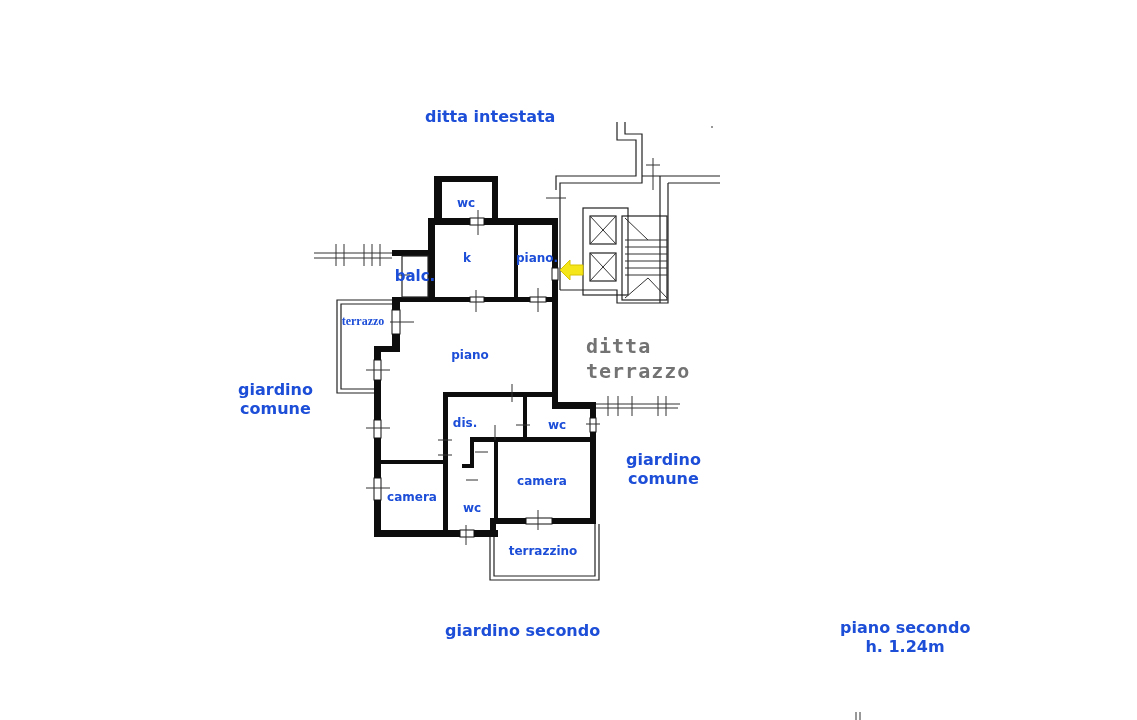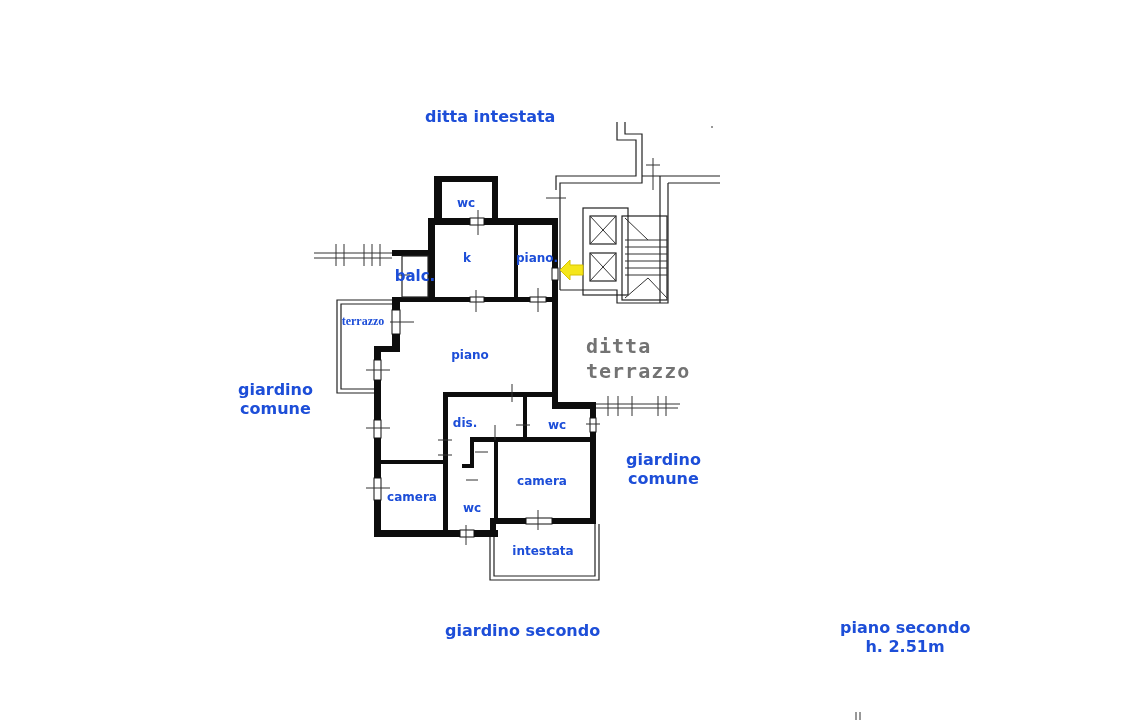--- a/index.html
+++ b/index.html
@@ -182,27 +182,27 @@
 
 <div class="lbl big" style="left:626px; top:450px;">
   <div>giardino</div>
   <div>comune</div>
 </div>
 
 <div class="lbl big" style="left:445px; top:621px;">giardino secondo</div>
 
 <div class="lbl big" style="left:840px; top:618px; width:130px;">
   <div>piano secondo</div>
-  <div>h. 2.51m</div>
+  <div>h. 1.24m</div>
 </div>
 
 <div class="lbl room" style="left:466px; top:203px;">wc</div>
 <div class="lbl room" style="left:467px; top:258px;">k</div>
 <div class="lbl room" style="left:537px; top:258px;">piano.</div>
 <div class="lbl room small" style="left:415px; top:276px;">balc.</div>
 <div class="lbl room" style="left:363px; top:321px;font-family:Liberation Serif, serif;">terrazzo</div>
 <div class="lbl room" style="left:470px; top:355px;">piano</div>
 <div class="lbl room" style="left:465px; top:423px;">dis.</div>
 <div class="lbl room" style="left:557px; top:425px;">wc</div>
 <div class="lbl room" style="left:412px; top:497px;">camera</div>
 <div class="lbl room" style="left:472px; top:508px;">wc</div>
 <div class="lbl room" style="left:542px; top:481px;">camera</div>
-<div class="lbl room" style="left:543px; top:551px;">intestata</div>
+<div class="lbl room" style="left:543px; top:551px;">terrazzino</div>
 
 </body></html>

